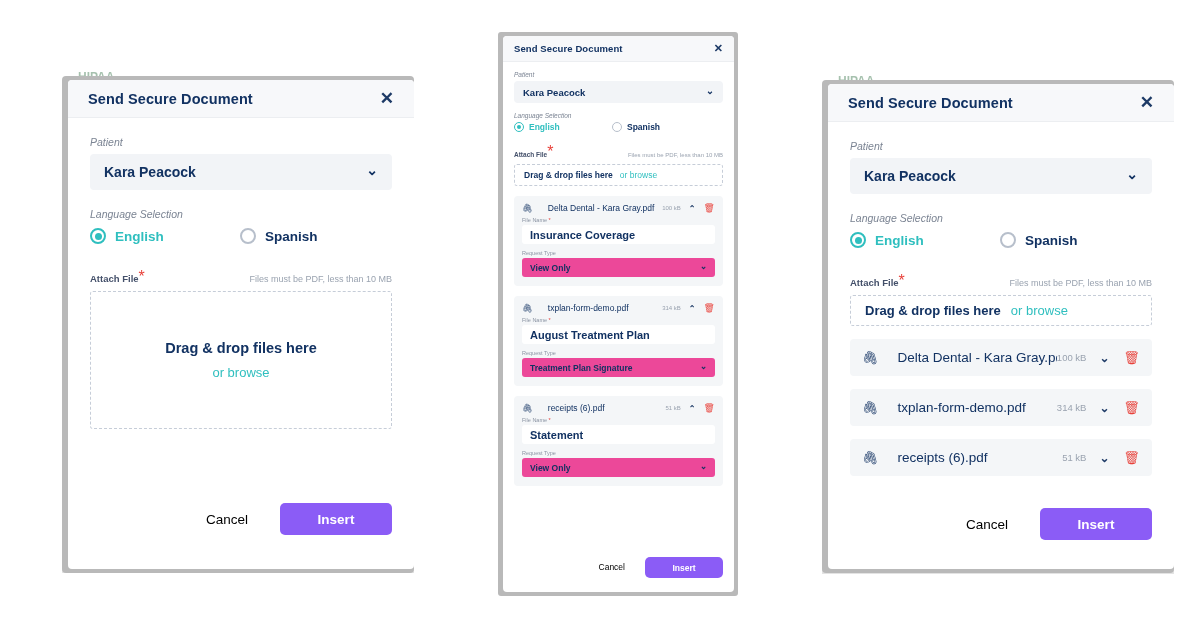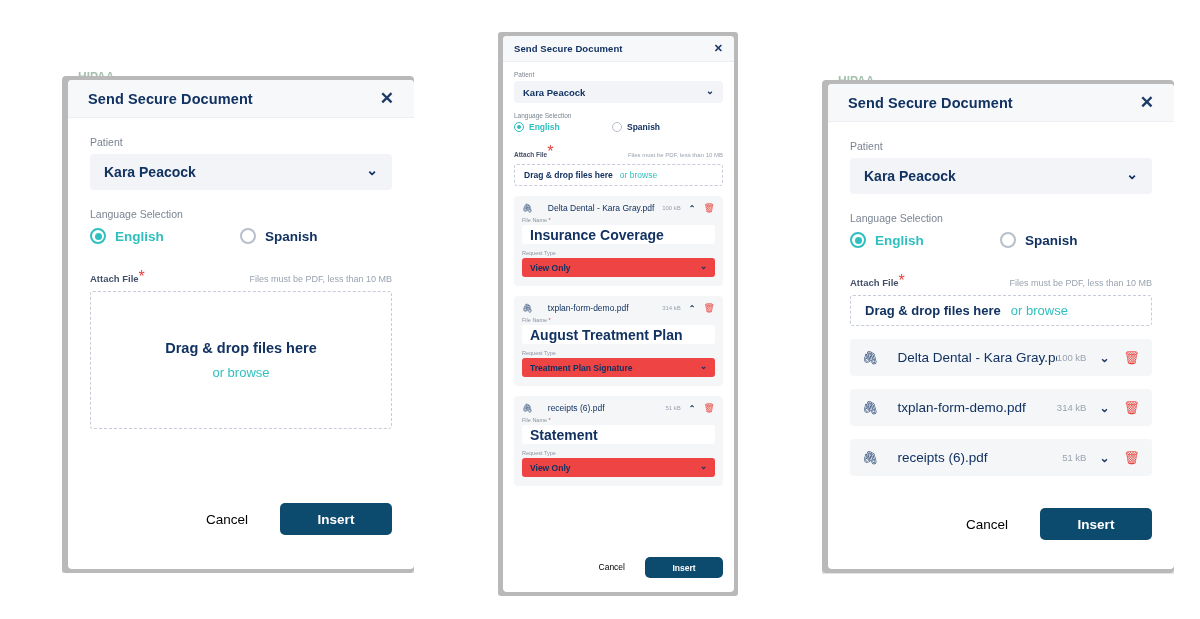--- a/index.html
+++ b/index.html
@@ -61,20 +61,21 @@
     display: flex;
     align-items: center;
     justify-content: flex-end;
     box-sizing: border-box;
     flex: 0 0 auto;
   }
 
   .field-label {
     color: #7b8493;
     display: block;
+    font-style: italic;
   }
   .select-box {
     background: #f2f4f7;
     border-radius: 4px;
     display: flex;
     align-items: center;
     justify-content: space-between;
     box-sizing: border-box;
     color: #123262;
     font-weight: bold;
@@ -136,21 +137,21 @@
 
   .btn-cancel {
     color: #000000;
     font-weight: normal;
     cursor: pointer;
     background: none;
     border: none;
     font-family: inherit;
   }
   .btn-insert {
-    background: #0c4a6e;
+    background: #8b5cf6;
     color: #ffffff;
     font-weight: bold;
     border: none;
     border-radius: 5px;
     cursor: pointer;
     font-family: inherit;
     text-align: center;
   }
 
   
@@ -180,21 +181,21 @@
     border: none;
     border-radius: 3px;
     box-sizing: border-box;
     color: #123262;
     font-weight: bold;
     font-family: inherit;
     display: flex;
     align-items: center;
   }
   .sel-input {
-    background: #ef4444;
+    background: #ec4899;
     border-radius: 3px;
     box-sizing: border-box;
     color: #123262;
     font-weight: bold;
     display: flex;
     align-items: center;
     justify-content: space-between;
     cursor: pointer;
   }
 
@@ -253,21 +254,21 @@
   #dialog2 .dz-title { font-size: 8.5px; }
   #dialog2 .dz-browse { font-size: 8.5px; margin-left: 7px; }
   #dialog2 .file-card { margin-top: 10px; padding: 7px 8px 9px; }
   #dialog2 .file-head { margin-bottom: 4px; }
   #dialog2 .clip { font-size: 8.5px; margin-right: 5px; }
   #dialog2 .file-name { font-size: 8.5px; }
   #dialog2 .file-size { font-size: 6px; margin-right: 8px; }
   #dialog2 .file-chev { font-size: 8px; margin-right: 8px; }
   #dialog2 .file-trash { font-size: 9px; }
   #dialog2 .sub-label { font-size: 5.5px; margin-bottom: 2px; }
-  #dialog2 .text-input { height: 19px; padding: 0 8px; font-size: 14px; }
+  #dialog2 .text-input { height: 19px; padding: 0 8px; font-size: 11px; }
   #dialog2 .sel-input { height: 19px; padding: 0 8px; font-size: 8.5px; margin-top: 0; }
   #dialog2 .gap { height: 6px; }
   #dialog2 .dlg-footer { height: 42px; padding: 0 11px 8px; }
   #dialog2 .btn-cancel { font-size: 8.5px; margin-right: 14px; }
   #dialog2 .btn-insert { width: 78px; height: 21px; font-size: 8.5px; line-height: 21px; }
 
   
   #frame3 { left: 822px; top: 80px;  width: 352px; height: 493px; border-radius: 4px; }
   #dialog3 { left: 828px; top: 84px; width: 346px; height: 485px; }
   #dialog3 .dlg-header { height: 38px; padding: 0 20px; }

